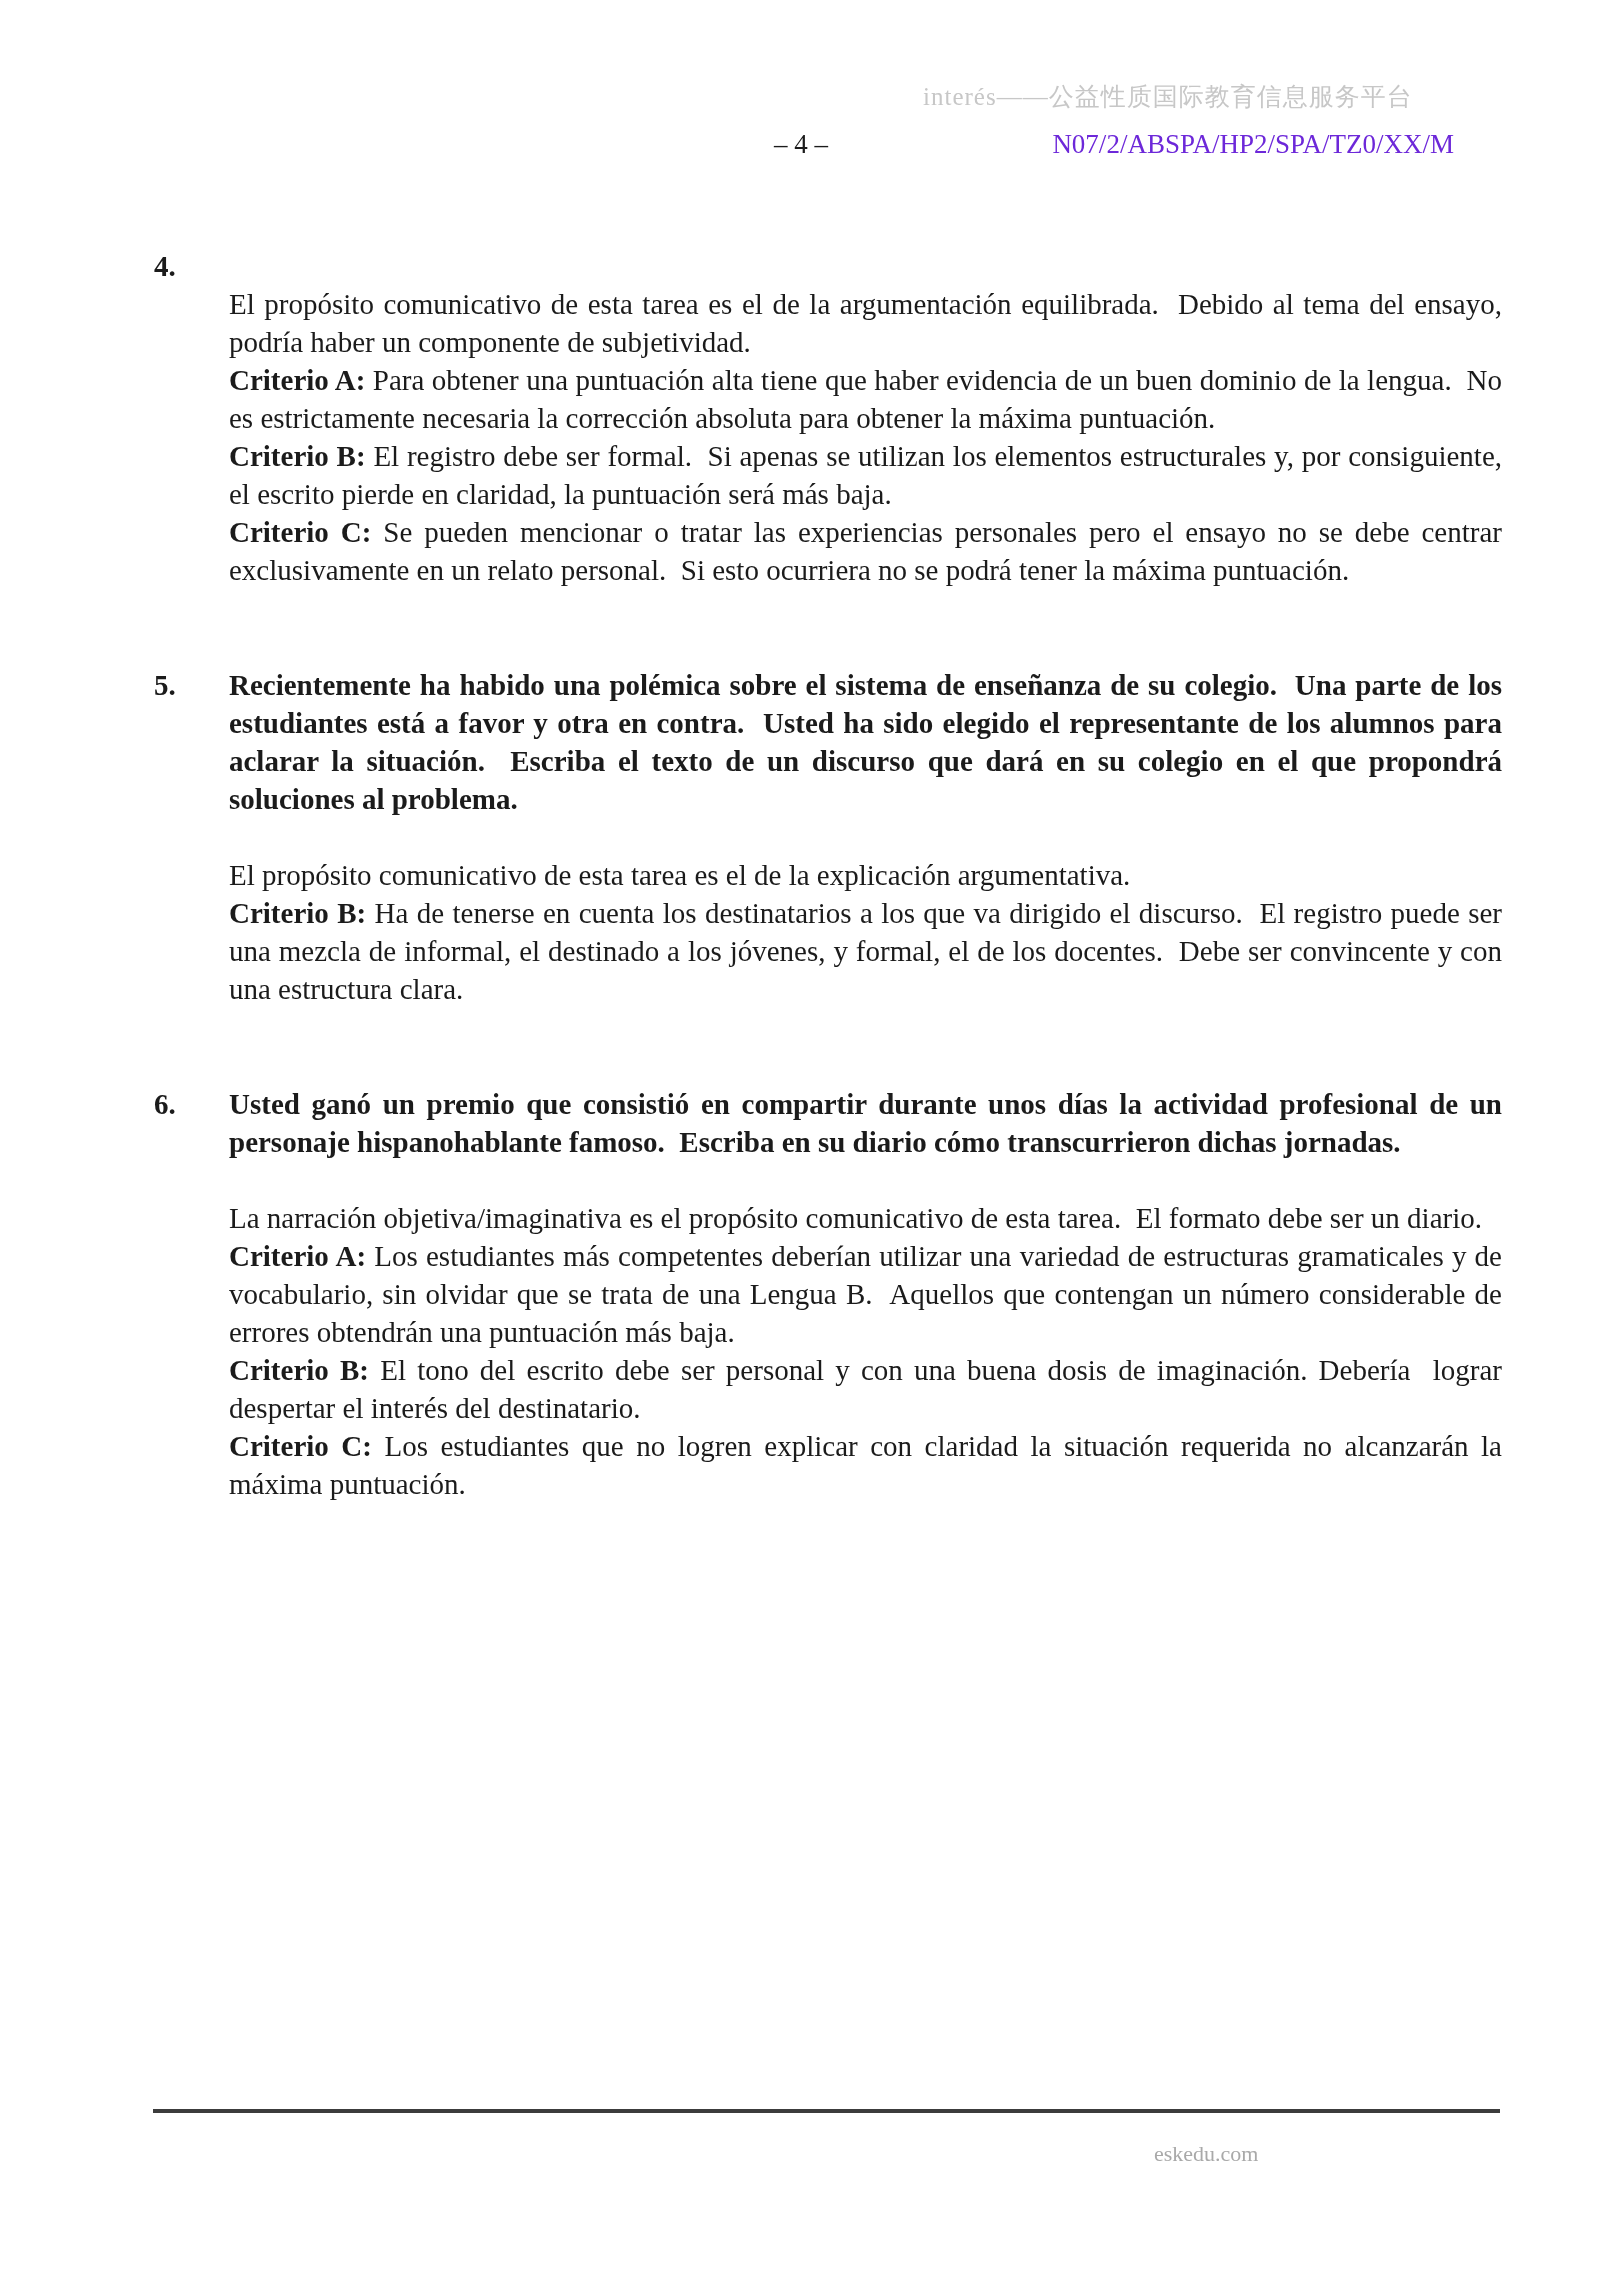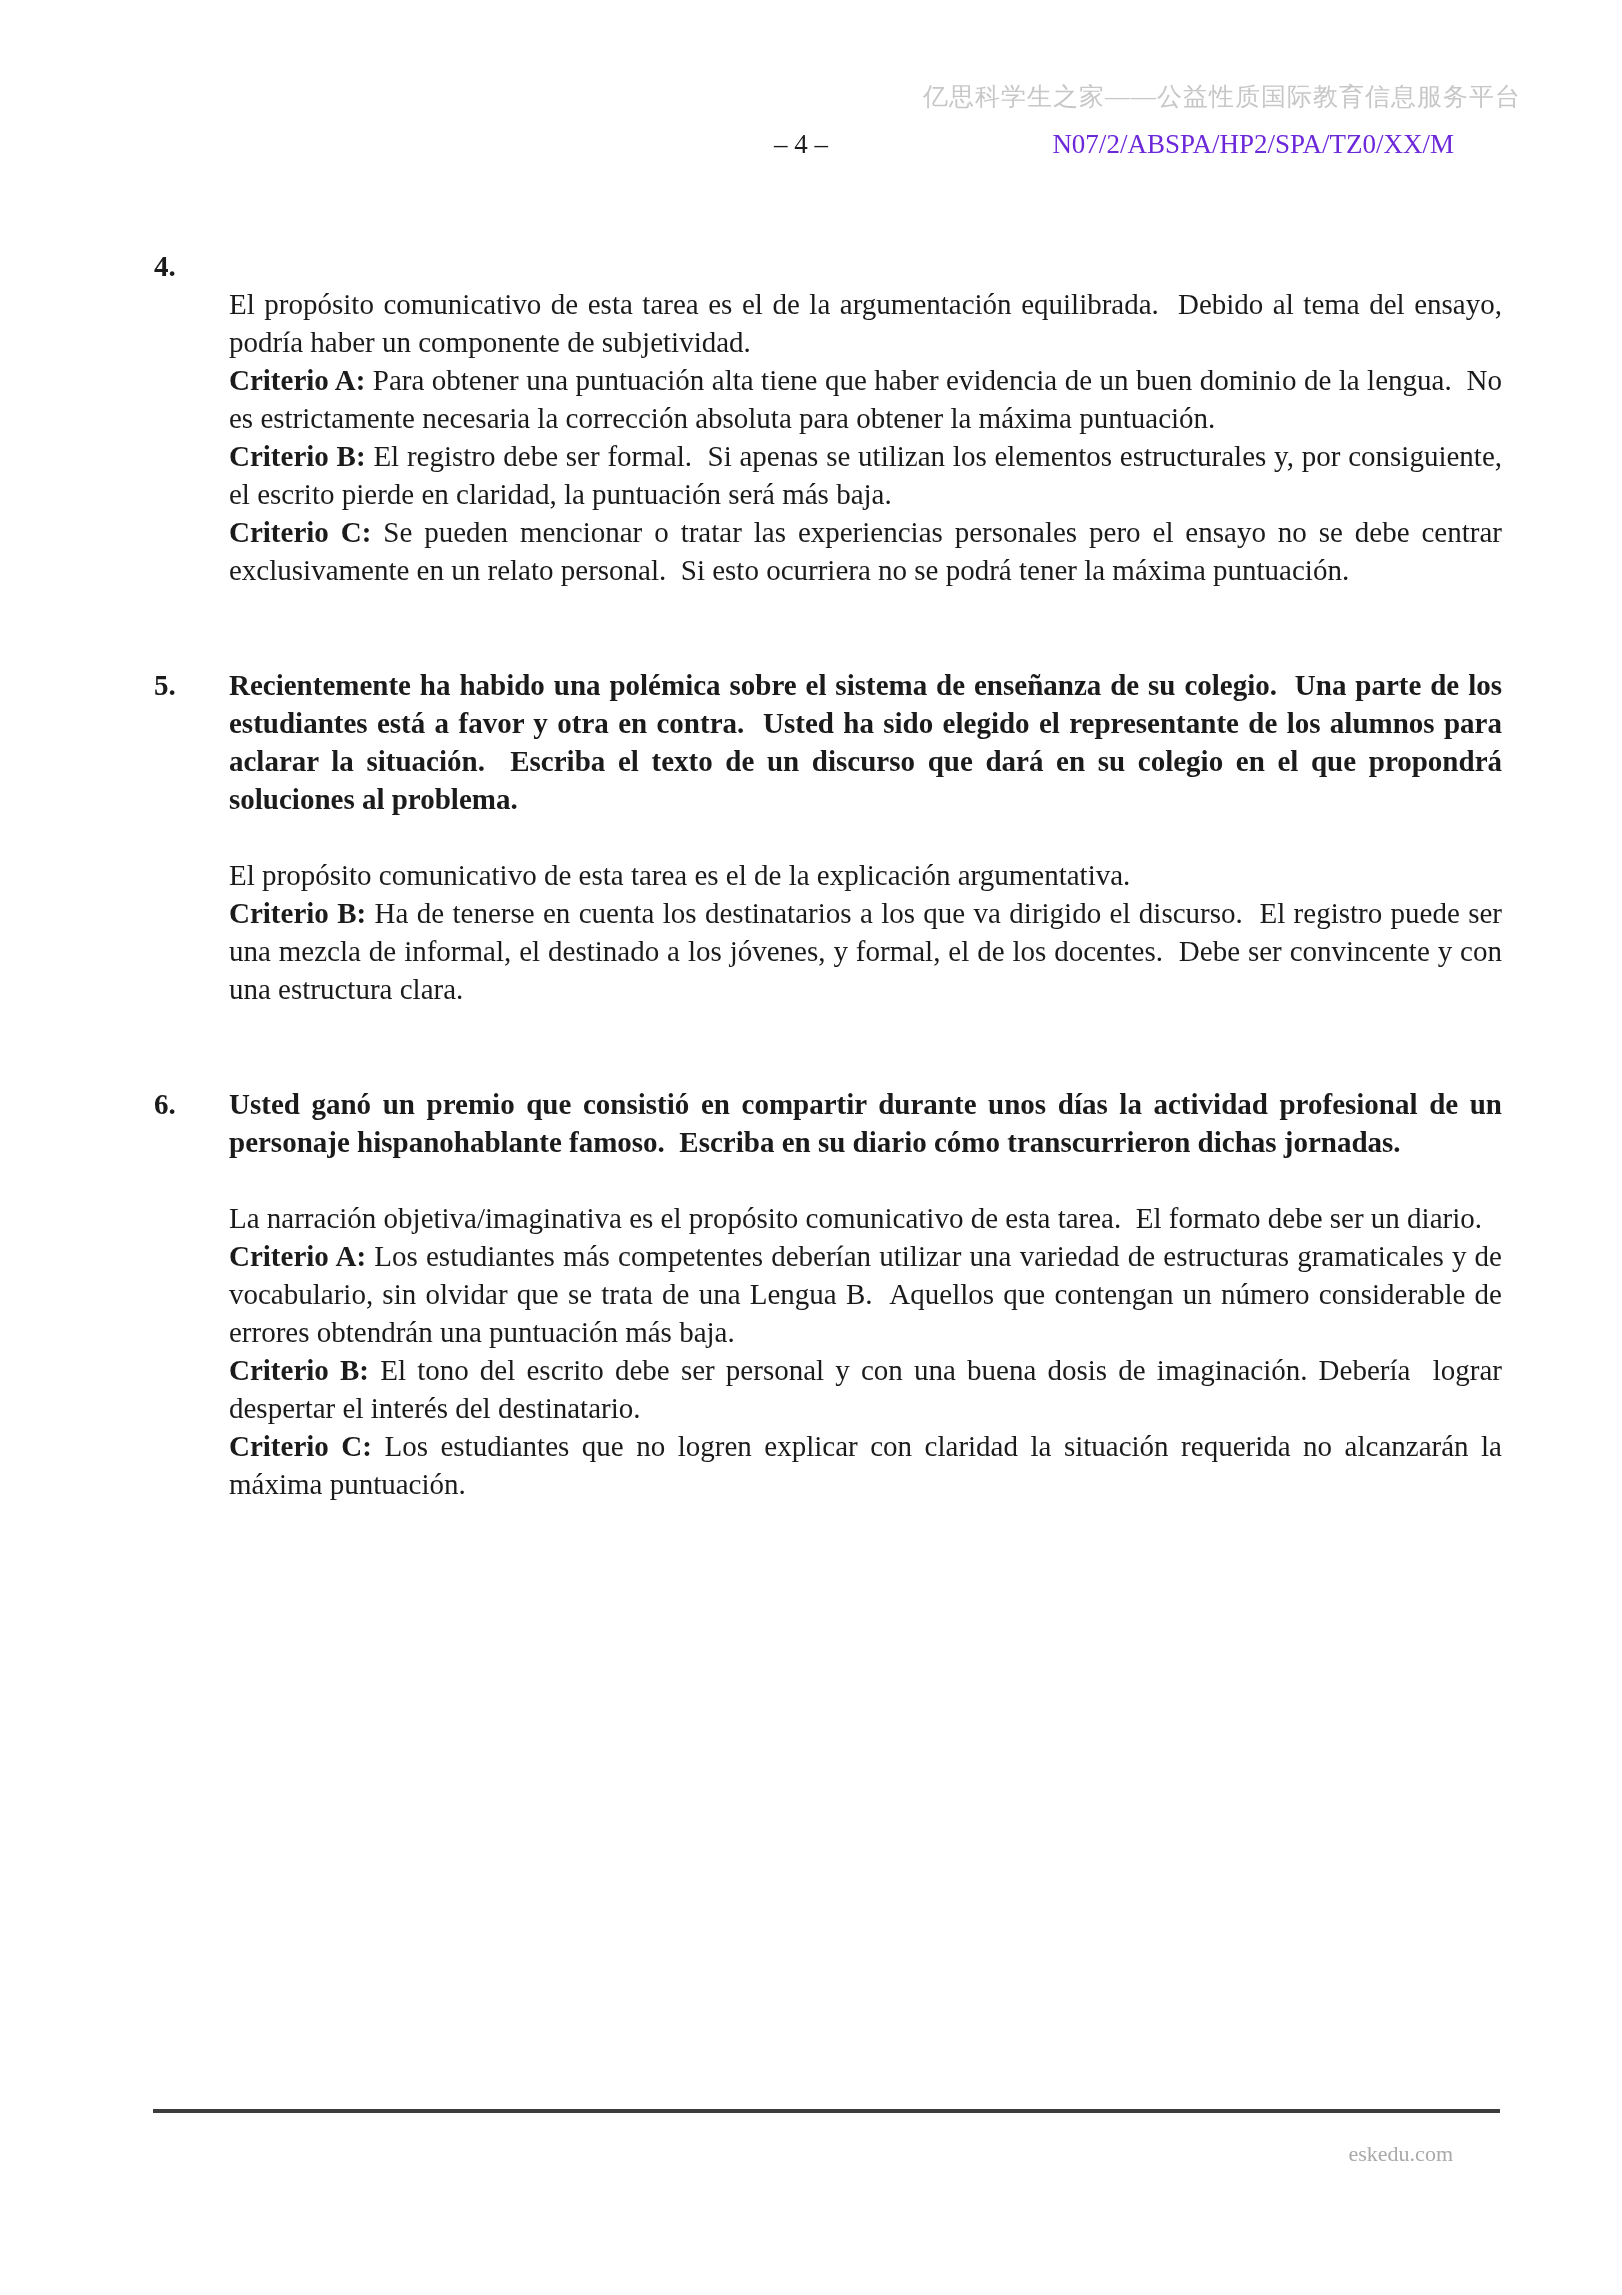--- a/index.html
+++ b/index.html
@@ -79,31 +79,31 @@
     left: 153px;
     width: 1347px;
     height: 4px;
     background: #3c3c3c;
   }
   .site {
     position: absolute;
     top: 2141px;
     left: 1154px;
     width: 299px;
-    text-align: right;
+    text-align: left;
     font-size: 22px;
     color: #a9a9a9;
   }
 </style>
 </head>
 <body>
 
 <div class="page">
 
-  <div class="watermark">亿思科学生之家——公益性质国际教育信息服务平台</div>
+  <div class="watermark">interés——公益性质国际教育信息服务平台</div>
 
   <div class="page-num">– 4 –</div>
 
   <div class="doc-code">N07/2/ABSPA/HP2/SPA/TZ0/XX/M</div>
 
   <div class="content">
 
   <div class="section">
         <div class="num">4.</div>
         <div class="sec-body">

